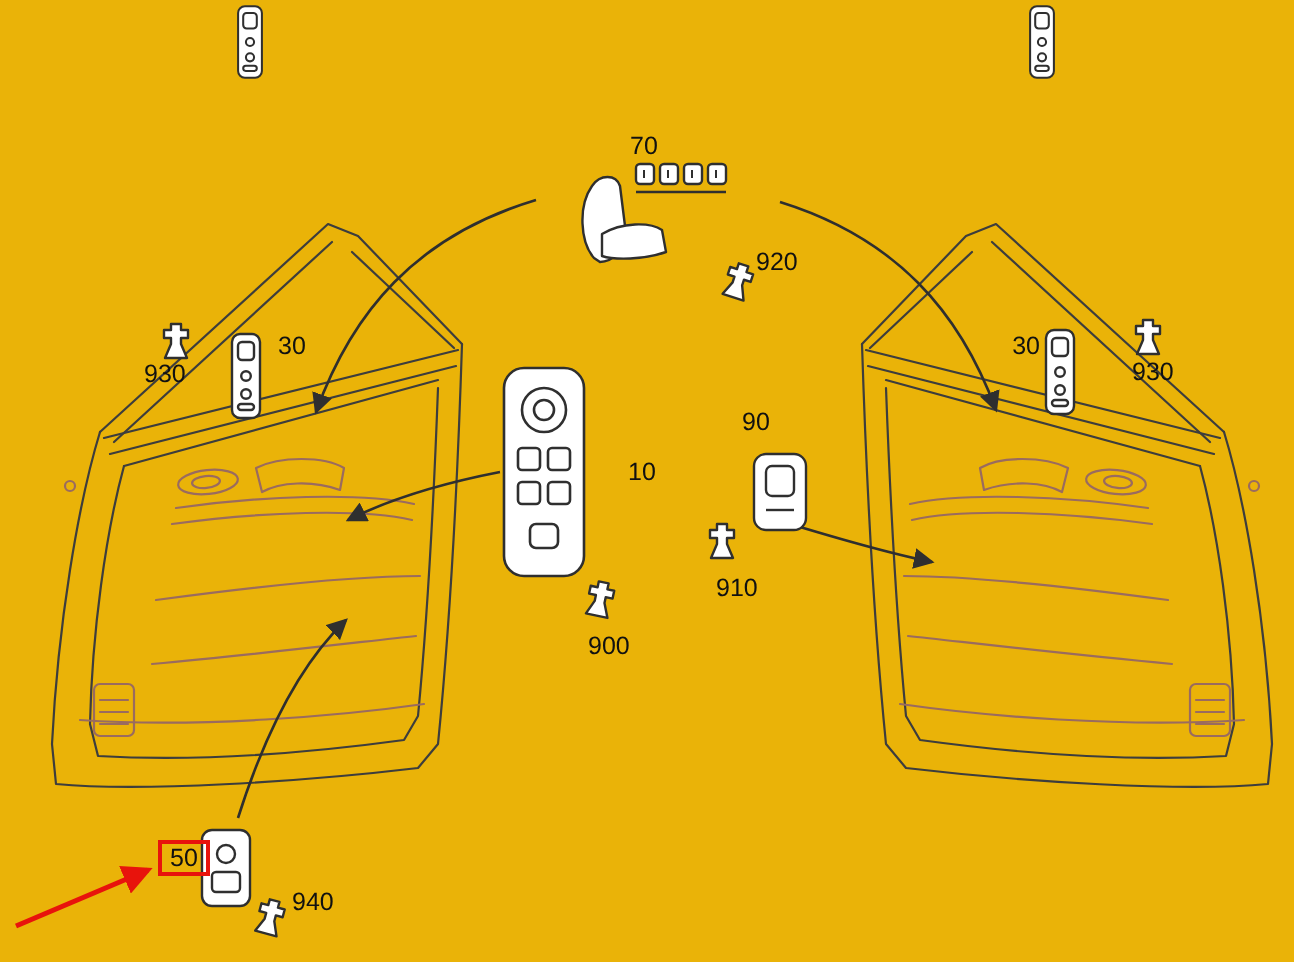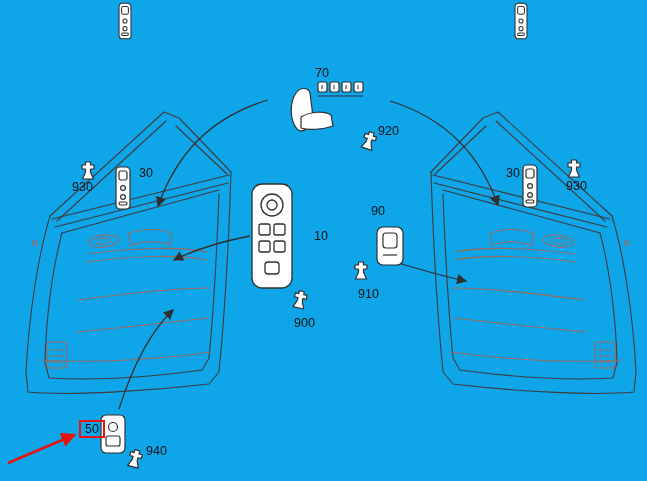--- a/index.html
+++ b/index.html
@@ -1,19 +1,19 @@
 <!DOCTYPE html>
 <html><head>
 <meta charset="utf-8">
 <style>
   html,body{margin:0;padding:0;background:#ffffff;}
   .stage{
     position:relative;
     width:647px;height:481px;
-    background:#0ea5e9;
+    background:#eab308;
     font-family:"Liberation Sans", sans-serif;
     overflow:hidden;
   }
   svg{display:block;}
   text{
     font-family:"Liberation Sans", sans-serif;
     font-size:12.5px;
     fill:#111111;
   }
 </style>

